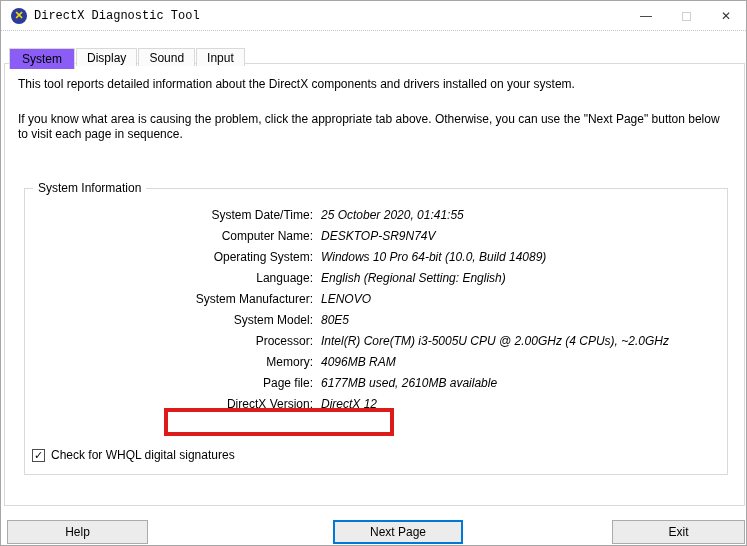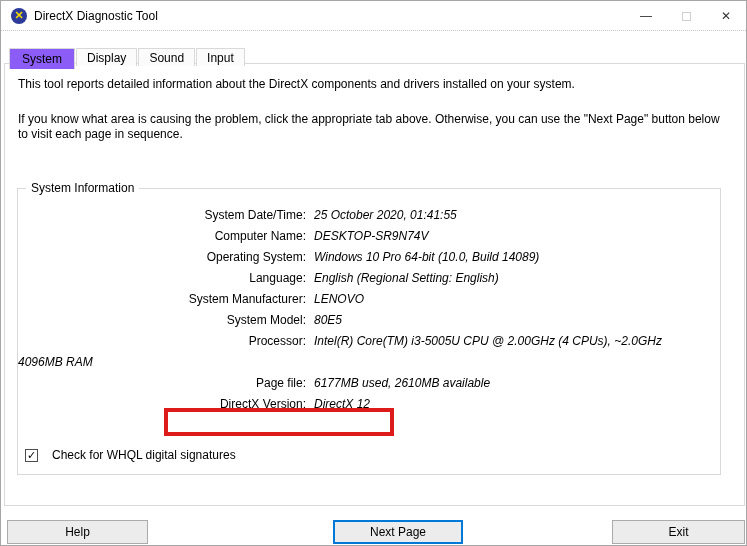--- a/index.html
+++ b/index.html
@@ -15,21 +15,21 @@
   .titlebar {
     position:absolute; left:0; top:0; width:100%; height:30px;
     background:#ffffff; border-bottom:1px dotted #c9c9c9;
     display:flex; align-items:center;
   }
   .app-icon {
     width:16px; height:16px; margin-left:10px; border-radius:50%;
     background:#2c3a99; color:#f2d600; font-weight:bold; font-size:11px;
     display:flex; align-items:center; justify-content:center; line-height:1;
   }
-  .title-text { margin-left:7px; font-size:12px; color:#000; }
+  .title-text { margin-left:7px; font-size:12px; color:#000;font-family:Liberation Mono, monospace; }
   .win-controls { position:absolute; right:0; top:0; height:30px; display:flex; }
   .win-btn { width:40px; height:30px; display:flex; align-items:center; justify-content:center; color:#333; font-size:12px; }
   .max-glyph { width:9px; height:9px; border:1px solid #cfcfcf; display:inline-block; }
 
   
   .tab-strip { position:absolute; left:8px; top:44px; display:flex; align-items:flex-end; z-index:3; }
   .tab {
     background:#fbfbfb; border:1px solid #d9d9d9; border-bottom:none;
     padding:3px 10px 3px 10px; height:18px; margin-right:1px; color:#000;
     display:flex; align-items:center;
@@ -42,21 +42,21 @@
   
   .tab-page {
     position:absolute; left:3px; top:62px; width:741px; height:443px;
     background:#ffffff; border:1px solid #d9d9d9; z-index:2;
   }
   .intro-1 { position:absolute; left:13px; top:13px; width:710px; line-height:15px; }
   .intro-2 { position:absolute; left:13px; top:48px; width:712px; line-height:15px; }
 
   
   .groupbox {
-    position:absolute; left:12px; top:124px; width:704px; height:287px;
+    position:absolute; left:19px; top:124px; width:704px; height:287px;
     border:1px solid #d9d9d9;
   }
   .group-legend {
     position:absolute; left:8px; top:-8px; background:#ffffff; padding:0 5px; color:#000;
   }
   .info-rows { position:absolute; left:0; top:15px; width:100%; }
   .info-row { display:grid; grid-template-columns:288px 1fr; column-gap:8px; height:21px; align-items:center; }
   .info-label { text-align:right; }
   .info-value { text-align:left;font-style:italic; }
 
@@ -66,21 +66,21 @@
     border:4px solid #dd1b1b; z-index:6; pointer-events:none;
   }
 
   
   .whql { position:absolute; left:7px; top:259px; display:flex; align-items:center; }
   .checkbox {
     width:13px; height:13px; border:1px solid #4d4d4d; background:#fff;
     display:flex; align-items:center; justify-content:center;
     font-size:11px; line-height:1; color:#000;
   }
-  .whql-label { margin-left:14px; }
+  .whql-label { margin-left:6px; }
 
   
   .btn {
     position:absolute; top:519px; height:24px; background:#ececec;
     border:1px solid #ababab; font-family:"Liberation Sans",sans-serif;
     font-size:12px; color:#000; display:flex; align-items:center; justify-content:center;
   }
   .btn-help { left:6px;  width:141px; }
   .btn-next { left:332px; width:130px; border:2px solid #0078d7;text-align:right; }
   .btn-save { left:470px; width:133px;margin-top:40px; }
@@ -143,20 +143,21 @@
           </div>
           <div class="info-row">
             <div class="info-label">System Model:</div>
             <div class="info-value">80E5</div>
           </div>
           <div class="info-row">
             <div class="info-label">Processor:</div>
             <div class="info-value">Intel(R) Core(TM) i3-5005U CPU @ 2.00GHz (4 CPUs), ~2.0GHz</div>
           </div>
           <div class="info-row">
+            <div class="info-label">Memory:</div>
             <div class="info-value">4096MB RAM</div>
           </div>
           <div class="info-row">
             <div class="info-label">Page file:</div>
             <div class="info-value">6177MB used, 2610MB available</div>
           </div>
           <div class="info-row">
             <div class="info-label">DirectX Version:</div>
             <div class="info-value">DirectX 12</div>
           </div>

